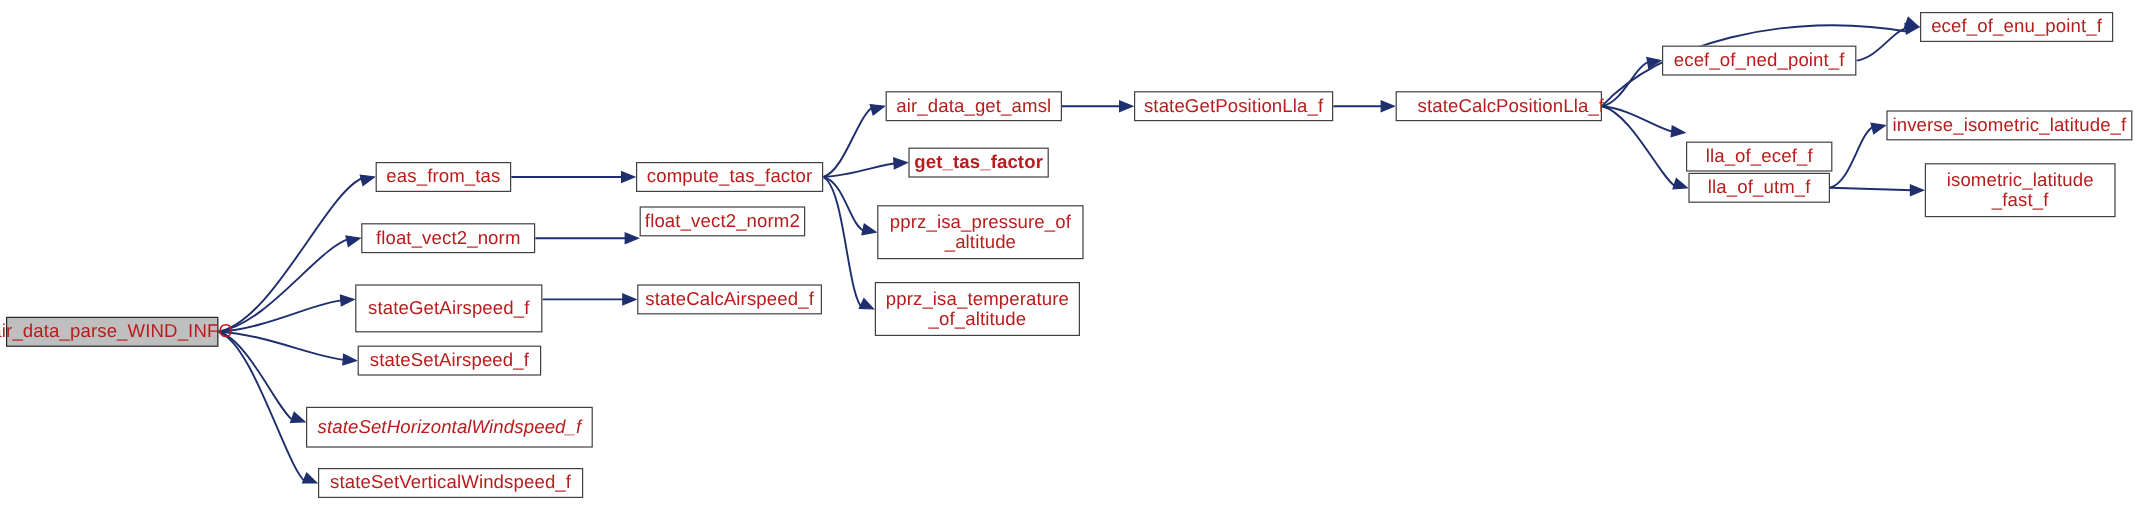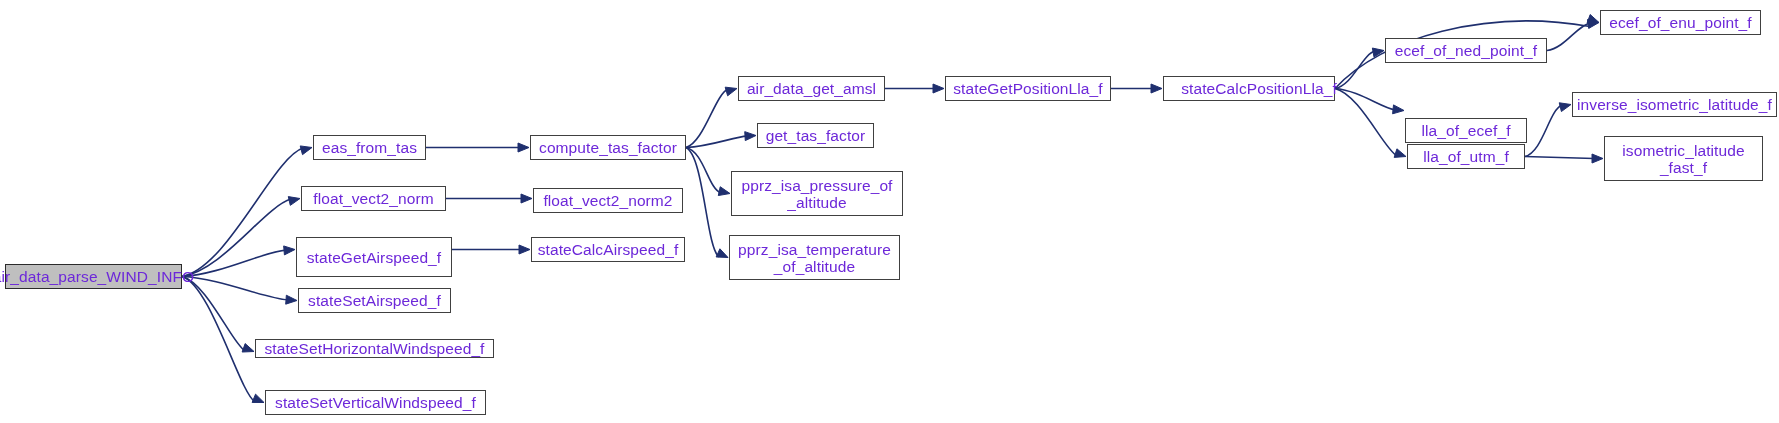--- a/index.html
+++ b/index.html
@@ -24,21 +24,21 @@
   }
   .node {
     position: absolute;
     box-sizing: border-box;
     display: flex;
     align-items: center;
     justify-content: center;
     text-align: center;
     background: #ffffff;
     border: 1px solid #404040;
-    color: #6d28d9;
+    color: #b91c1c;
     font-size: 15.5px;
     line-height: 17px;
     letter-spacing: 0.1px;
     white-space: pre-line;
     z-index: 5;
   }
   .node.root {
     background: #bfbfbf;
     border: 1px solid #2b2b2b;
   }
@@ -141,27 +141,27 @@
         <path d="M 1525,156.5 L 1594,158.5" fill="none" stroke="#1f2f6e" stroke-width="1.6"></path>
         <polygon points="1603,158.5 1592,163 1592,154" fill="#1f2f6e" stroke="#1f2f6e" stroke-width="1"></polygon>
       </g>
     </svg>
   <div id="node-layer">
       <div class="node root" style="left: 5px; top: 264px; width: 177px; height: 25px;"><span class="node-label">air_data_parse_WIND_INFO</span></div>
       <div class="node" style="left: 313px; top: 135px; width: 113px; height: 25px;"><span class="node-label">eas_from_tas</span></div>
       <div class="node" style="left: 301px; top: 186px; width: 145px; height: 25px;"><span class="node-label">float_vect2_norm</span></div>
       <div class="node" style="left: 296px; top: 237px; width: 156px; height: 40px;"><span class="node-label">stateGetAirspeed_f</span></div>
       <div class="node" style="left: 298px; top: 288px; width: 153px; height: 25px;"><span class="node-label">stateSetAirspeed_f</span></div>
-      <div class="node" style="left: 255px; top: 339px; width: 239px; height: 19px;"><span class="node-label">stateSetHorizontalWindspeed_f</span></div>
+      <div class="node" style="left: 255px; top: 339px; width: 239px; height: 34px; font-style: italic;"><span class="node-label">stateSetHorizontalWindspeed_f</span></div>
       <div class="node" style="left: 265px; top: 390px; width: 221px; height: 25px;"><span class="node-label">stateSetVerticalWindspeed_f</span></div>
       <div class="node" style="left: 530px; top: 135px; width: 156px; height: 25px;"><span class="node-label">compute_tas_factor</span></div>
-      <div class="node" style="left: 533px; top: 188px; width: 150px; height: 25px; align-items: center;"><span class="node-label">float_vect2_norm2</span></div>
+      <div class="node" style="left: 533px; top: 172px; width: 138px; height: 25px; align-items: center;"><span class="node-label">float_vect2_norm2</span></div>
       <div class="node" style="left: 531px; top: 237px; width: 154px; height: 25px; text-align: center;"><span class="node-label">stateCalcAirspeed_f</span></div>
       <div class="node" style="left: 738px; top: 76px; width: 147px; height: 25px;"><span class="node-label">air_data_get_amsl</span></div>
-      <div class="node" style="left: 757px; top: 123px; width: 117px; height: 25px;"><span class="node-label">get_tas_factor</span></div>
+      <div class="node" style="left: 757px; top: 123px; width: 117px; height: 25px; font-weight: bold;"><span class="node-label">get_tas_factor</span></div>
       <div class="node" style="left: 731px; top: 171px; width: 172px; height: 45px;"><span class="node-label">pprz_isa_pressure_of
 _altitude</span></div>
       <div class="node" style="left: 729px; top: 235px; width: 171px; height: 45px;"><span class="node-label">pprz_isa_temperature
 _of_altitude</span></div>
       <div class="node" style="left: 945px; top: 76px; width: 166px; height: 25px;"><span class="node-label">stateGetPositionLla_f</span></div>
       <div class="node" style="left: 1163px; top: 76px; width: 172px; height: 25px; padding-left: 20px;"><span class="node-label">stateCalcPositionLla_f</span></div>
       <div class="node" style="left: 1385px; top: 38px; width: 162px; height: 25px;"><span class="node-label">ecef_of_ned_point_f</span></div>
       <div class="node" style="left: 1405px; top: 98px; width: 122px; height: 25px; margin-top: 20px;"><span class="node-label">lla_of_ecef_f</span></div>
       <div class="node" style="left: 1407px; top: 144px; width: 118px; height: 25px;"><span class="node-label">lla_of_utm_f</span></div>
       <div class="node" style="left: 1600px; top: 10px; width: 161px; height: 25px;"><span class="node-label">ecef_of_enu_point_f</span></div>

